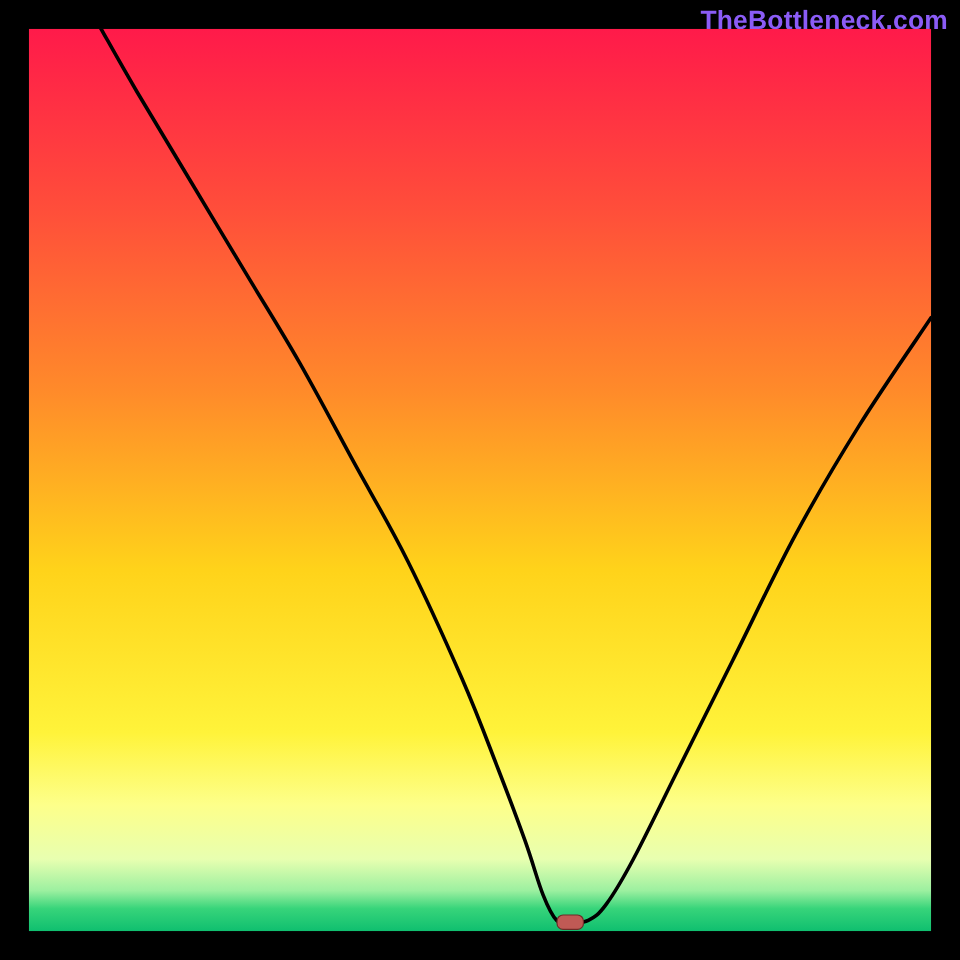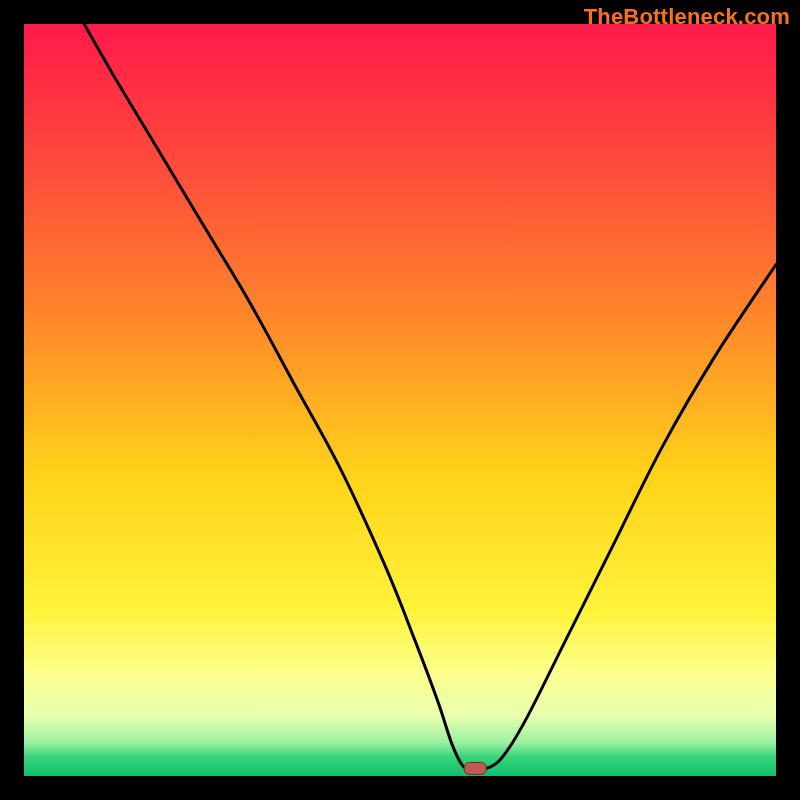--- a/index.html
+++ b/index.html
@@ -16,21 +16,21 @@
     top: 0;
     left: 0;
     width: 800px;
     height: 800px;
     background: #000;
   }
   .watermark {
     position: absolute;
     top: 4px;
     right: 10px;
-    color: #f97316;
+    color: #8b5cf6;
     font-size: 22px;
     font-weight: 600;
     letter-spacing: 0.2px;
     user-select: none;
   }
   .plot-wrap {
     position: absolute;
     left: 24px;
     top: 24px;
     width: 752px;

